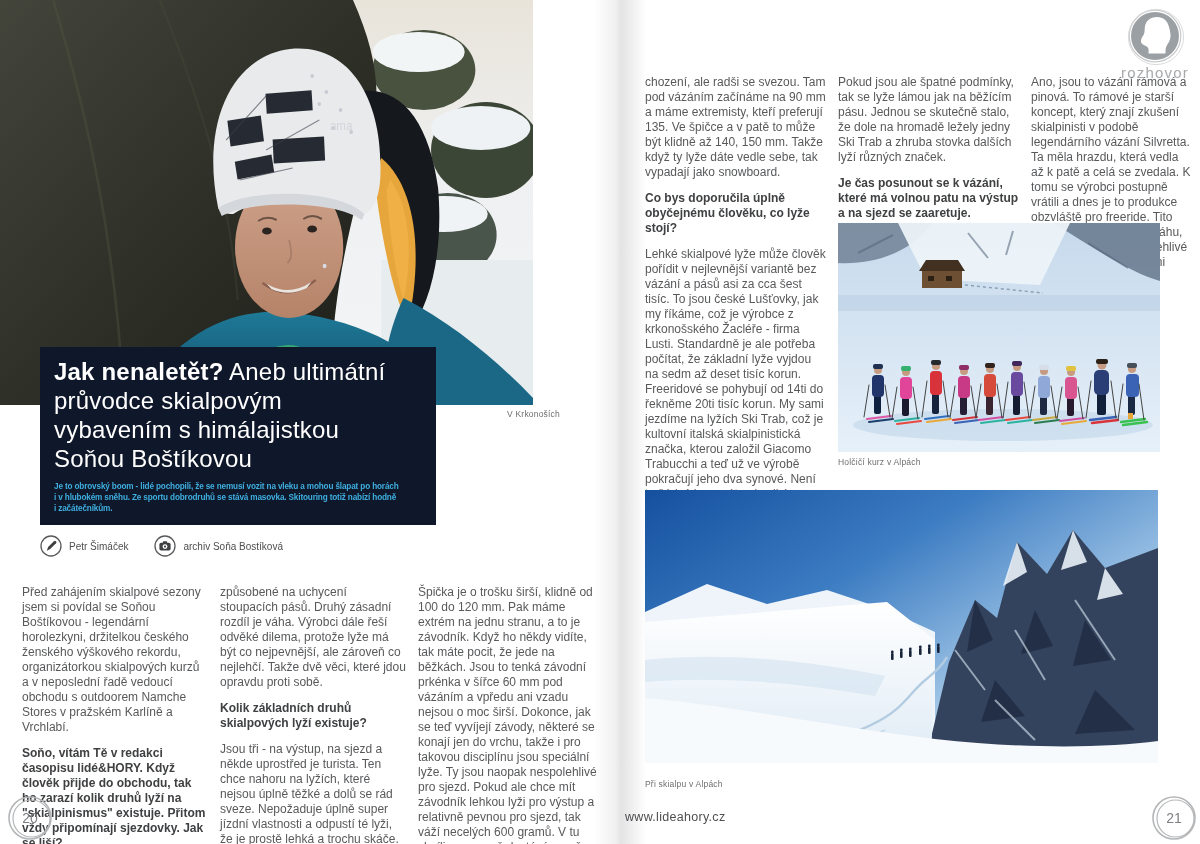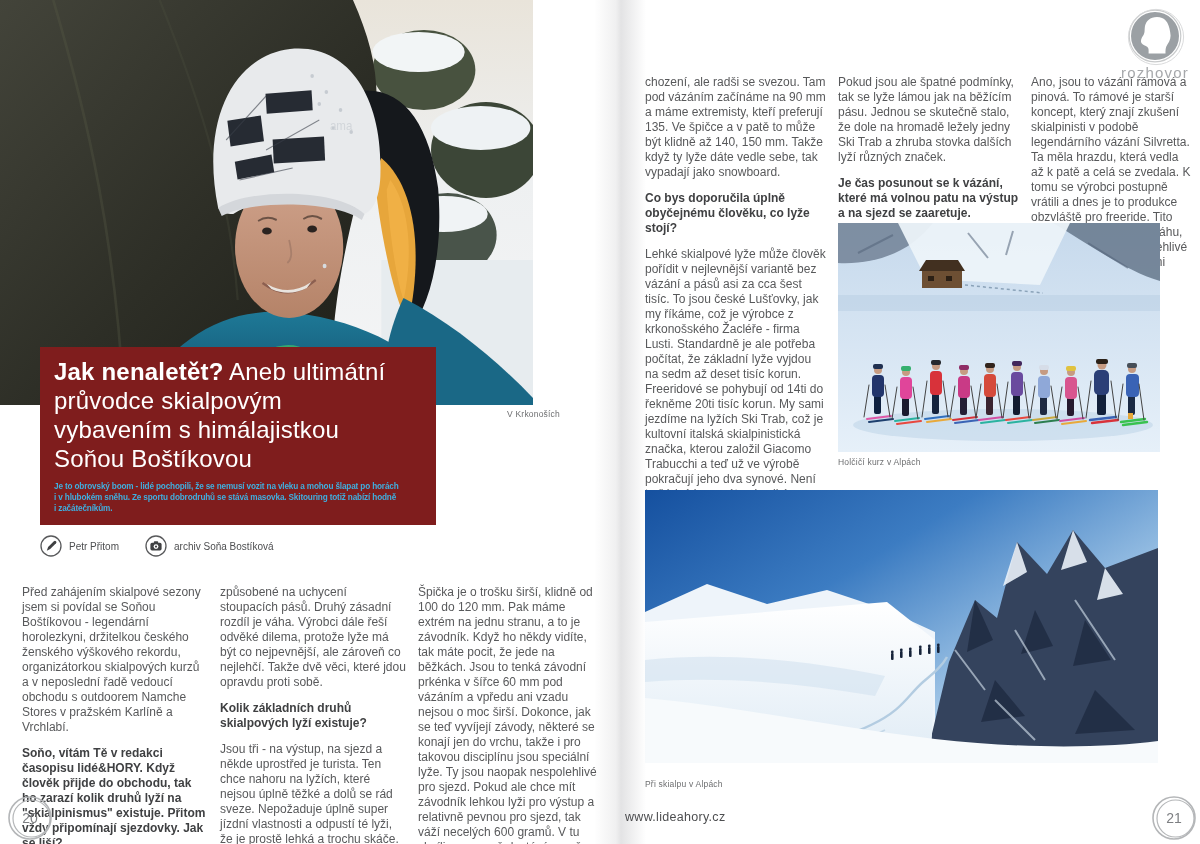--- a/index.html
+++ b/index.html
@@ -10,21 +10,21 @@
   .gutter{left:594px;top:0;width:52px;height:844px;
           background:linear-gradient(90deg,rgba(40,40,50,0) 0%,rgba(40,40,50,.07) 42%,rgba(40,40,50,.13) 52%,rgba(40,40,50,0) 100%);
           pointer-events:none;}
   
   .photo{display:block;}
   .photo svg{display:block;width:100%;height:100%;}
   .photo-main{left:0;top:0;width:533px;height:405px;}
   .photo-group{left:838px;top:223px;width:322px;height:229px;}
   .photo-landscape{left:645px;top:490px;width:513px;height:273px;}
   
-  .title-box{left:40px;top:347px;width:396px;height:178px;background:#7f1d1d;
+  .title-box{left:40px;top:347px;width:396px;height:178px;background:#0f172a;
              padding:10px 14px;box-sizing:border-box;z-index:5;}
   .title-box h1{margin:0;font-size:24px;line-height:29px;font-weight:400;color:#ffffff;
                 white-space:pre-line;letter-spacing:.2px;}
   .title-box h1 .tb{font-weight:700;}
   .lead{margin:9px 0 0 0;font-size:8.2px;line-height:10.8px;font-weight:700;
         letter-spacing:-0.15px;color:#3fafe0;white-space:pre-line;}
   
   .caption{font-size:8.5px;color:#6e6f71;letter-spacing:.2px;}
   .cap-left{left:420px;top:409px;width:140px;text-align:right;}
   .cap-group{left:838px;top:457px;width:250px;}
@@ -150,21 +150,21 @@
 i v hlubokém sněhu. Ze sportu dobrodruhů se stává masovka. Skitouring totiž nabízí hodně
 i začátečníkům.</p>
   </div>
 
   <div class="abs credits">
     <span class="credit">
       <svg viewBox="0 0 22 22">
         <circle cx="11" cy="11" r="10" fill="#ffffff" stroke="#58595b" stroke-width="1.3"></circle>
         <path d="M6.8 15.8 L8.1 12 L13.9 6.2 A1.5 1.5 0 0 1 16 6.2 L16 6.2 A1.5 1.5 0 0 1 16 8.3 L10.2 14.1 Z" fill="#3f4042"></path>
       </svg>
-      <span>Petr Přitom</span>
+      <span>Petr Šimáček</span>
     </span>
     <span class="credit">
       <svg viewBox="0 0 22 22">
         <circle cx="11" cy="11" r="10" fill="#ffffff" stroke="#58595b" stroke-width="1.3"></circle>
         <rect x="5.4" y="7.8" width="11.2" height="7.6" rx="1.6" fill="#3f4042"></rect>
         <rect x="8.8" y="6.2" width="4.4" height="2.2" rx="0.8" fill="#3f4042"></rect>
         <circle cx="11" cy="11.6" r="2.4" fill="#ffffff"></circle>
         <circle cx="11" cy="11.6" r="1.1" fill="#3f4042"></circle>
       </svg>
       <span>archiv Soňa Bostíková</span>

